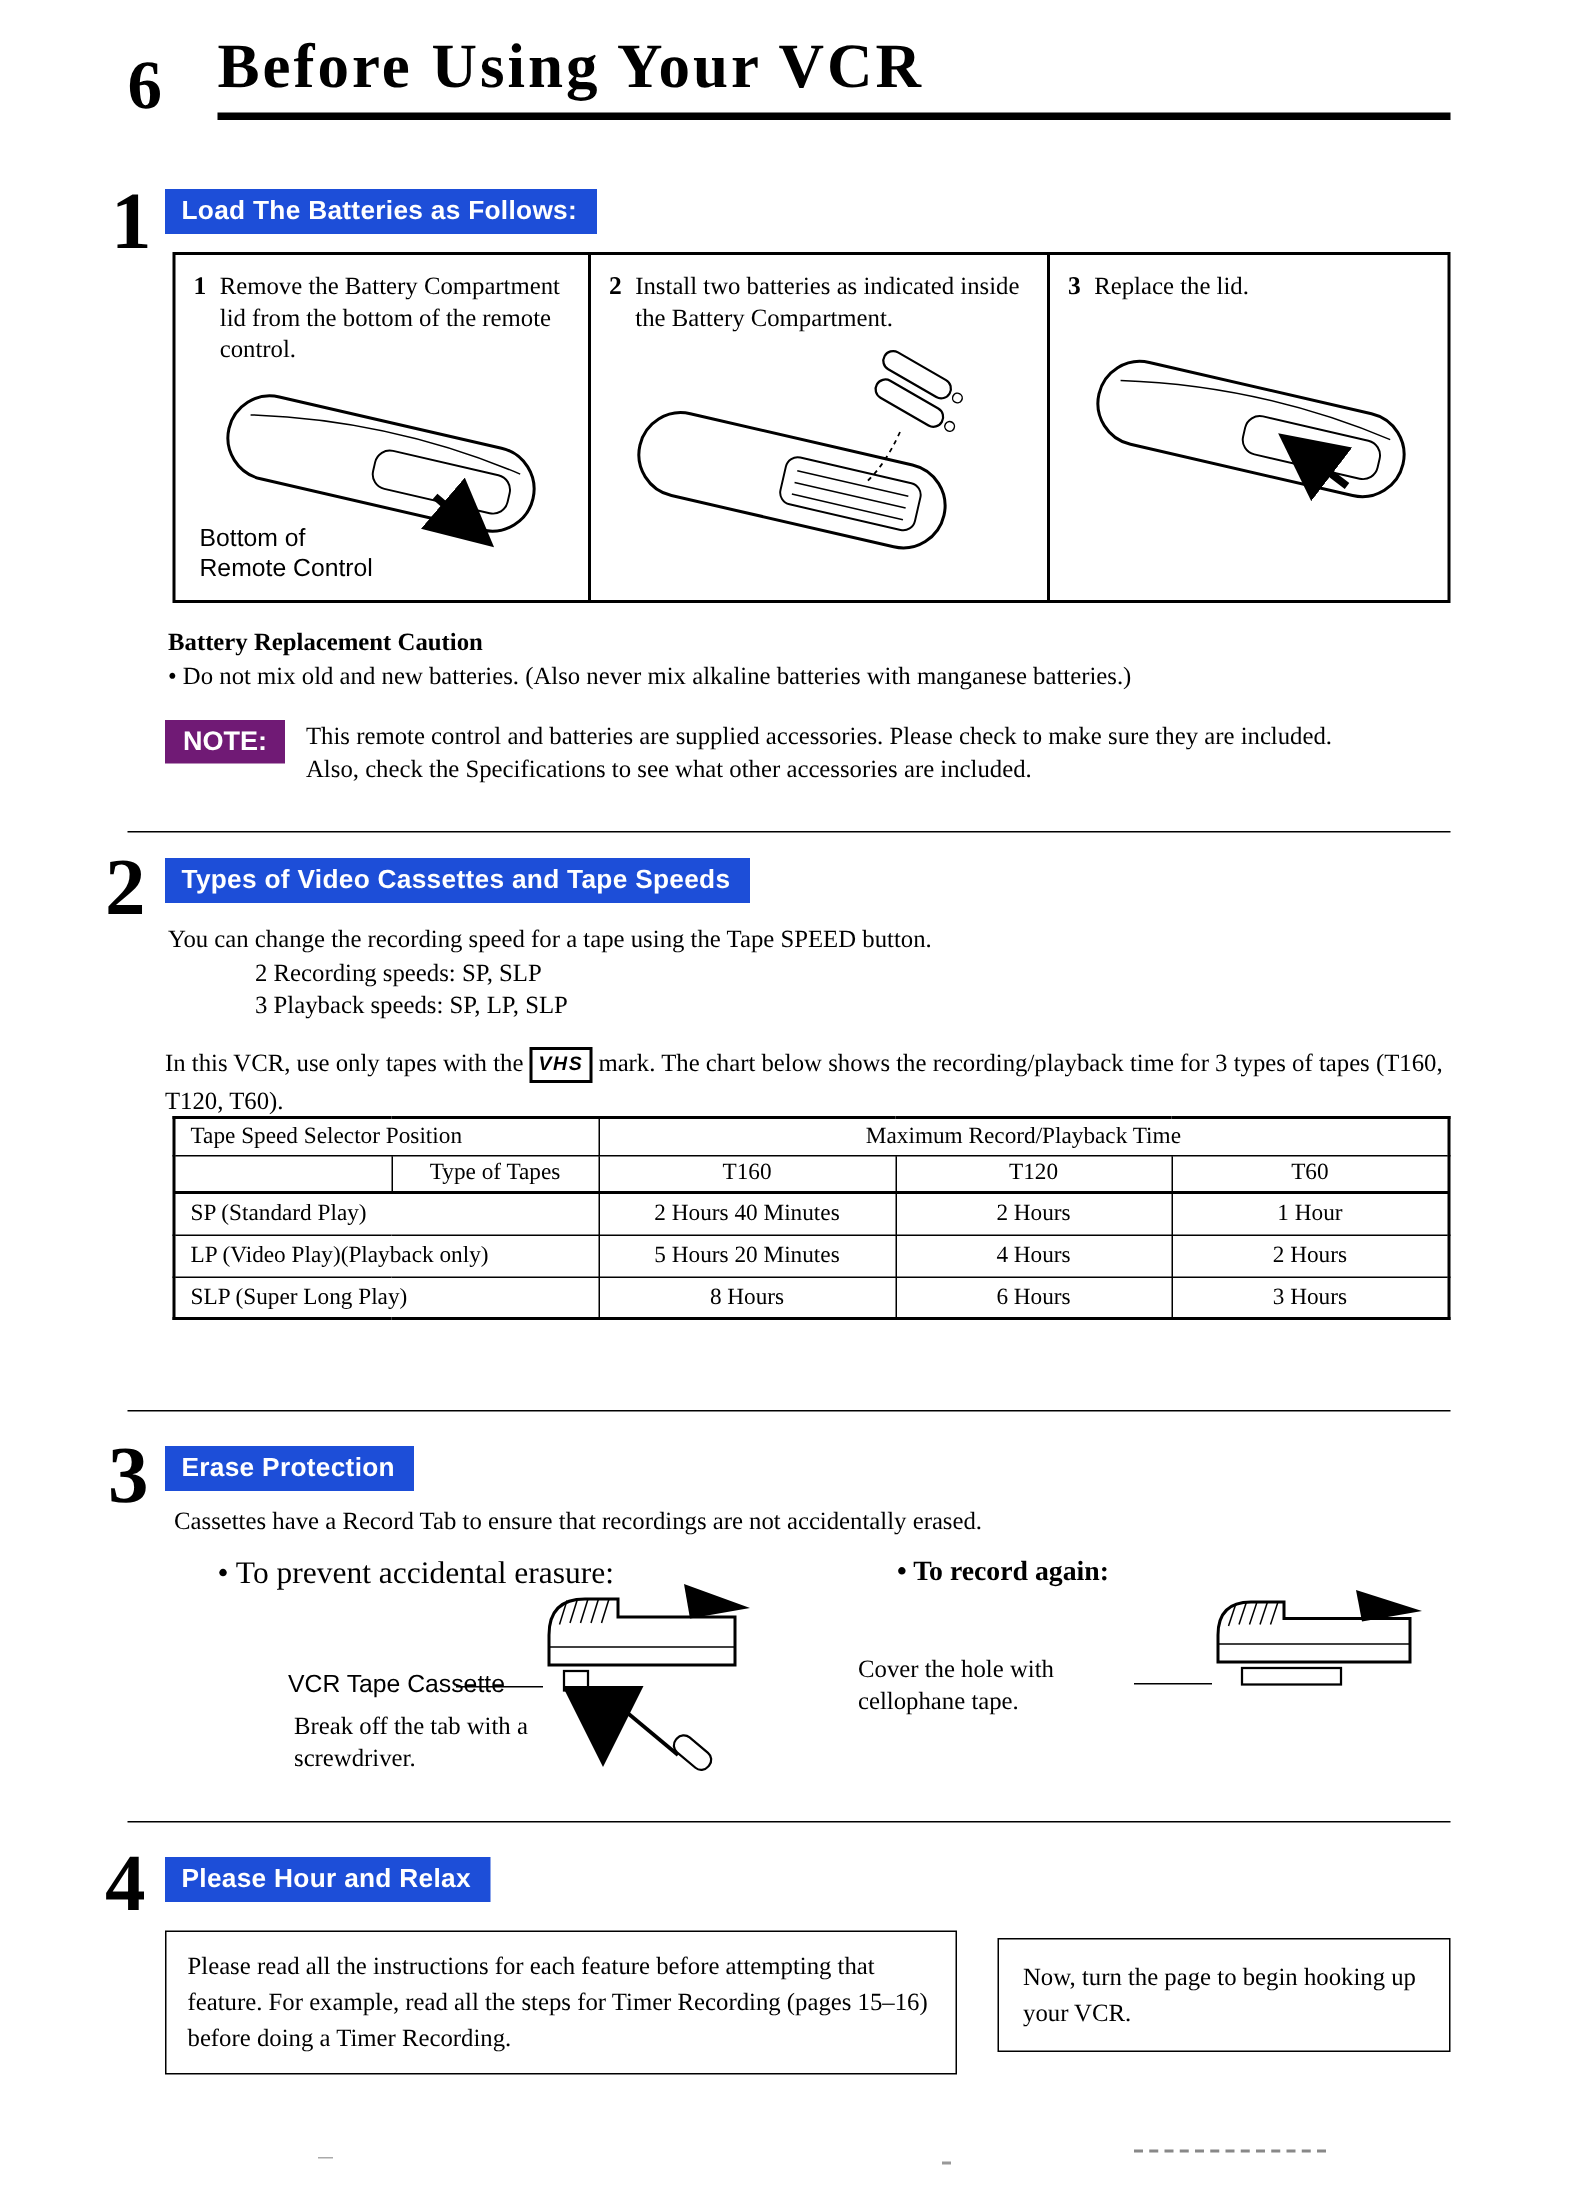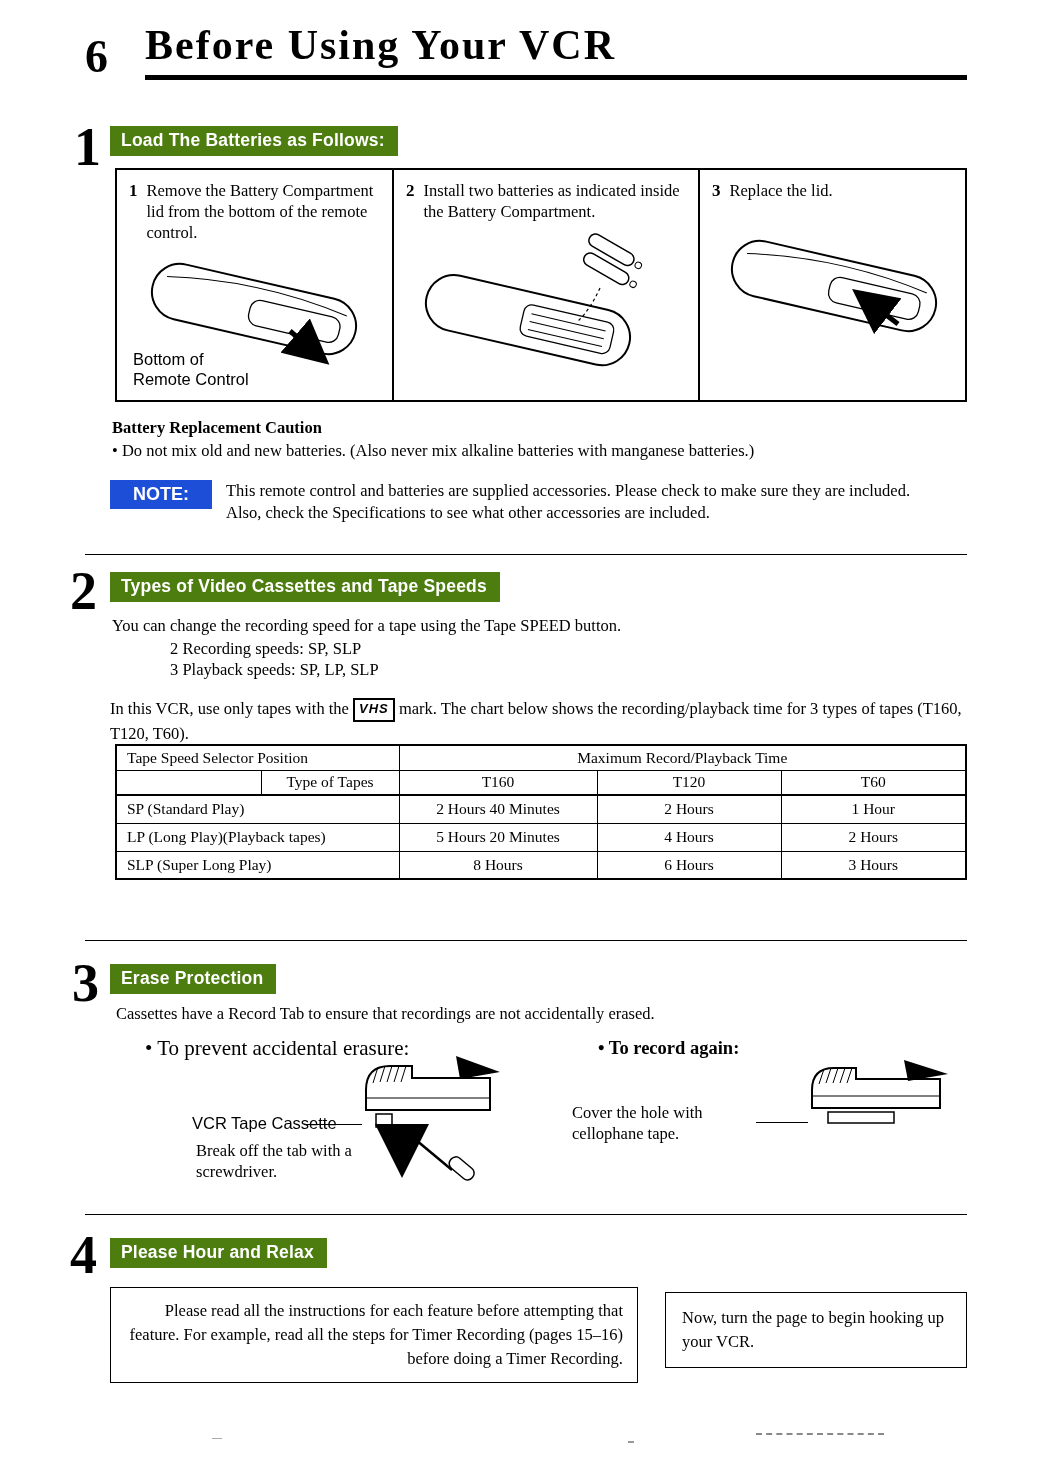--- a/index.html
+++ b/index.html
@@ -6,41 +6,41 @@
   html,body{background:#ddd;}
   .sheet{position:relative;width:1049px;height:1472px;background:#fff;font-family:"Liberation Serif",serif;color:#000;overflow:hidden;margin:0 auto;}
 
   
   .title-row{position:absolute;top:24px;left:85px;width:882px;display:flex;align-items:flex-end;}
   .page-num{font-size:46px;font-weight:bold;line-height:1;margin-right:36px;letter-spacing:1px;}
   .page-title{flex:1;font-size:42px;font-weight:bold;line-height:1;letter-spacing:2px;border-bottom:5px solid #000;padding-bottom:9px;white-space:nowrap;}
 
   
   .big-num{position:absolute;font-size:54px;font-weight:bold;line-height:1;}
-  .head-bar{position:absolute;background:#4d7c0f;color:#fff;font-family:"Liberation Sans",sans-serif;font-weight:bold;font-size:17.5px;padding:4px 13px 5px 11px;letter-spacing:.2px;}
+  .head-bar{position:absolute;background:#1d4ed8;color:#fff;font-family:"Liberation Sans",sans-serif;font-weight:bold;font-size:17.5px;padding:4px 13px 5px 11px;letter-spacing:.2px;}
   .bn1{top:120px;left:74px;} .hb1{top:126px;left:110px;}
   .bn2{top:564px;left:70px;} .hb2{top:572px;left:110px;}
   .bn3{top:956px;left:72px;} .hb3{top:964px;left:110px;}
   .bn4{top:1228px;left:70px;} .hb4{top:1238px;left:110px;}
   .rule{position:absolute;left:85px;width:882px;border-top:1.5px solid #000;}
   .rule1{top:554px;} .rule2{top:940px;} .rule3{top:1214px;}
 
   
   .steps-box{position:absolute;top:168px;left:115px;width:852px;height:234px;border:2px solid #000;display:grid;grid-template-columns:277px 306px 1fr;}
   .step{position:relative;padding:10px 12px;border-right:2px solid #000;}
   .step:last-child{border-right:none;}
   .step-text{display:flex;gap:9px;font-size:16.5px;line-height:1.28;}
   .step-num{font-weight:bold;font-size:17px;}
   .step svg{display:block;margin:4px auto 0;}
   .remote-caption{position:absolute;left:16px;bottom:10px;font-family:"Liberation Sans",sans-serif;font-size:16.5px;line-height:1.25;width:130px;}
 
   .caution-title{position:absolute;top:418px;left:112px;font-weight:bold;font-size:16.5px;}
   .caution-bullet{position:absolute;top:441px;left:112px;width:854px;font-size:16.5px;}
   .note-row{position:absolute;top:480px;left:110px;width:860px;display:flex;gap:14px;align-items:flex-start;}
-  .note-label{background:#1d4ed8;color:#fff;font-family:"Liberation Sans",sans-serif;font-weight:bold;font-size:18px;padding:4px 23px;flex:0 0 auto;}
+  .note-label{background:#701a75;color:#fff;font-family:"Liberation Sans",sans-serif;font-weight:bold;font-size:18px;padding:4px 12px;flex:0 0 auto;}
   .note-text{font-size:16.5px;line-height:1.35;max-width:720px;}
 
   
   .s2-intro{position:absolute;top:616px;left:112px;font-size:16.5px;}
   .s2-line{position:absolute;left:170px;font-size:16.5px;}
   .s2-l1{top:639px;} .s2-l2{top:660px;font-family:Liberation Serif, serif;}
   .s2-para{position:absolute;top:697px;left:110px;width:856px;font-size:16.5px;line-height:1.45;}
   .vhs-badge{display:inline-block;border:2px solid #000;font-family:"Liberation Sans",sans-serif;font-weight:bold;font-style:italic;font-size:13px;padding:0 4px 1px;letter-spacing:1px;vertical-align:1px;}
   .speed-table{position:absolute;top:744px;left:115px;width:852px;border-collapse:collapse;font-size:15.5px;border:2px solid #000;table-layout:fixed;}
   .speed-table td{border:1px solid #000;padding:2px 10px;height:25px;}
@@ -56,21 +56,21 @@
   .cassette-left{position:absolute;top:1052px;left:352px;}
   .cassette-right{position:absolute;top:1058px;left:800px;}
   .s3-cassette-label{position:absolute;top:1114px;left:168px;font-family:"Liberation Sans",sans-serif;font-size:16.5px;white-space:nowrap;margin-left:24px;}
   .s3-breakoff{position:absolute;top:1140px;left:160px;width:168px;font-size:16.5px;line-height:1.3;margin-left:36px;}
   .s3-cover{position:absolute;top:1102px;left:572px;width:152px;font-size:16.5px;line-height:1.3;}
   .leader{position:absolute;border-top:1.5px solid #000;}
   .leader-left{top:1124px;left:304px;width:58px;}
   .leader-right{top:1122px;left:756px;width:52px;}
 
   
-  .s4-box1{position:absolute;top:1287px;left:110px;width:528px;min-height:93px;border:1.5px solid #000;padding:11px 14px;font-size:16.5px;line-height:1.45;text-align:right;}
+  .s4-box1{position:absolute;top:1287px;left:110px;width:528px;min-height:93px;border:1.5px solid #000;padding:11px 14px;font-size:16.5px;line-height:1.45;}
   .s4-box2{position:absolute;top:1292px;left:665px;width:302px;min-height:76px;border:1.5px solid #000;padding:13px 16px;font-size:16.5px;line-height:1.45;}
 
   
   .artifact1{position:absolute;top:1433px;left:756px;width:128px;border-top:2px dashed #888;}
   .artifact2{position:absolute;top:1441px;left:628px;width:6px;border-top:2px solid #999;}
   .artifact3{position:absolute;top:1438px;left:212px;width:10px;border-top:1.5px solid #aaa;}
 </style>
 </head>
 <body>
 
@@ -185,21 +185,21 @@
         <td class="center">T120</td>
         <td class="center">T60</td>
       </tr>
       <tr class="datarow">
         <td colspan="2">SP (Standard Play)</td>
         <td class="center">2 Hours 40 Minutes</td>
         <td class="center">2 Hours</td>
         <td class="center">1 Hour</td>
       </tr>
       <tr class="datarow">
-        <td colspan="2">LP (Long Play)(Playback tapes)</td>
+        <td colspan="2">LP (Video Play)(Playback only)</td>
         <td class="center">5 Hours 20 Minutes</td>
         <td class="center">4 Hours</td>
         <td class="center">2 Hours</td>
       </tr>
       <tr class="datarow">
         <td colspan="2">SLP (Super Long Play)</td>
         <td class="center">8 Hours</td>
         <td class="center">6 Hours</td>
         <td class="center">3 Hours</td>
       </tr>

